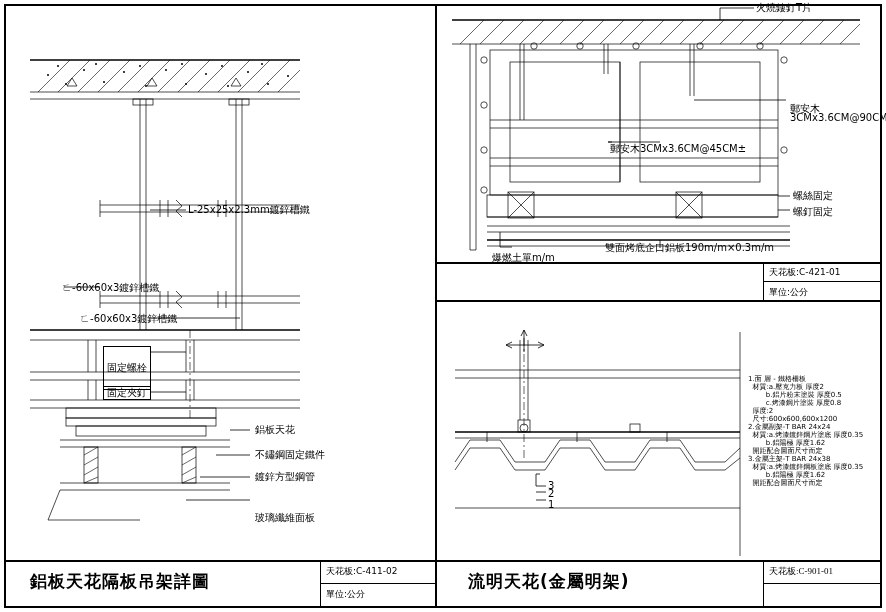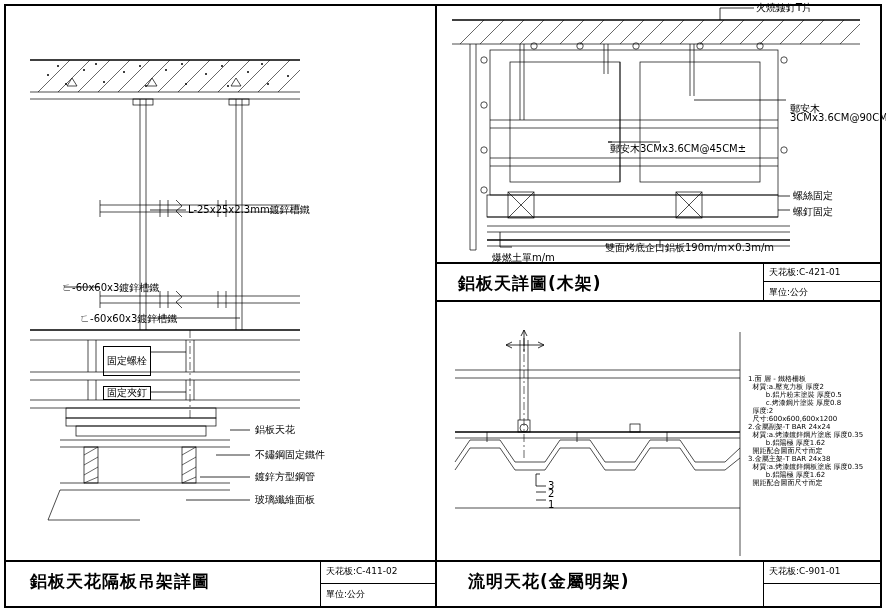--- a/index.html
+++ b/index.html
@@ -181,26 +181,26 @@
       <line x1="216" y1="455" x2="250" y2="455"></line>
       <line x1="200" y1="477" x2="250" y2="477"></line>
       <line x1="186" y1="500" x2="250" y2="500"></line>
       <line x1="250" y1="430" x2="250" y2="430"></line>
     </g>
   </svg>
 
   <div class="txt" style="left:188px;top:205px;">L-25x25x2.3mm鍍鋅槽鐵</div>
   <div class="txt" style="left:62px;top:283px;">ㄈ-60x60x3鍍鋅槽鐵</div>
   <div class="txt" style="left:80px;top:314px;">ㄈ-60x60x3鍍鋅槽鐵</div>
-  <div class="txt" style="left:103px;top:346px;border:1px solid #000;padding:9px 3px;">固定螺栓</div>
+  <div class="txt" style="left:103px;top:346px;border:1px solid #000;padding:16px 3px;">固定螺栓</div>
   <div class="txt" style="left:103px;top:386px;border:1px solid #000;padding:1px 3px;">固定夾釘</div>
   <div class="txt" style="left:255px;top:425px;">鋁板天花</div>
   <div class="txt" style="left:255px;top:450px;">不鏽鋼固定鐵件</div>
   <div class="txt" style="left:255px;top:472px;">鍍鋅方型鋼管</div>
-  <div class="txt" style="left:255px;top:495px;">玻璃纖維面板</div>
+  <div class="txt" style="left:255px;top:513px;">玻璃纖維面板</div>
 
   <svg width="886" height="612">
 
     <line class="thick" x1="452" y1="20" x2="860" y2="20"></line>
     <line class="thin" x1="452" y1="44" x2="860" y2="44"></line>
     <g class="hatch">
       <line x1="460" y1="44" x2="484" y2="20"></line>
         <line x1="480" y1="44" x2="504" y2="20"></line>
       <line x1="500" y1="44" x2="524" y2="20"></line>
         <line x1="520" y1="44" x2="544" y2="20"></line>
@@ -363,22 +363,21 @@
   開距配合圖面尺寸而定
 3.金屬主架-T BAR 24x38
   材質:a.烤漆鍍鋅鋼板塗底 厚度0.35
         b.鋁陽極 厚度1.62
   開距配合圖面尺寸而定</div>
 
   <div class="title" style="left:30px;top:570px;">鋁板天花隔板吊架詳圖</div>
   <div class="code" style="left:326px;top:565px;">天花板:C-411-02</div>
   <div class="code" style="left:326px;top:588px;">單位:公分</div>
 
-  <div class="title" style="left:458px;top:272px;">鋁板天詳圖(木架)</div>
   <div class="code" style="left:769px;top:266px;">天花板:C-421-01</div>
   <div class="code" style="left:769px;top:286px;">單位:公分</div>
 
   <div class="title" style="left:468px;top:570px;">流明天花(金屬明架)</div>
-  <div class="code" style="left:769px;top:565px;">天花板:C-901-01</div>
+  <div class="code" style="left:769px;top:565px;font-family:Liberation Serif, serif;">天花板:C-901-01</div>
   <div class="code" style="left:769px;top:616px;">單位:公分 比例1/2</div>
 
 
 </div>
 
 </body></html>

